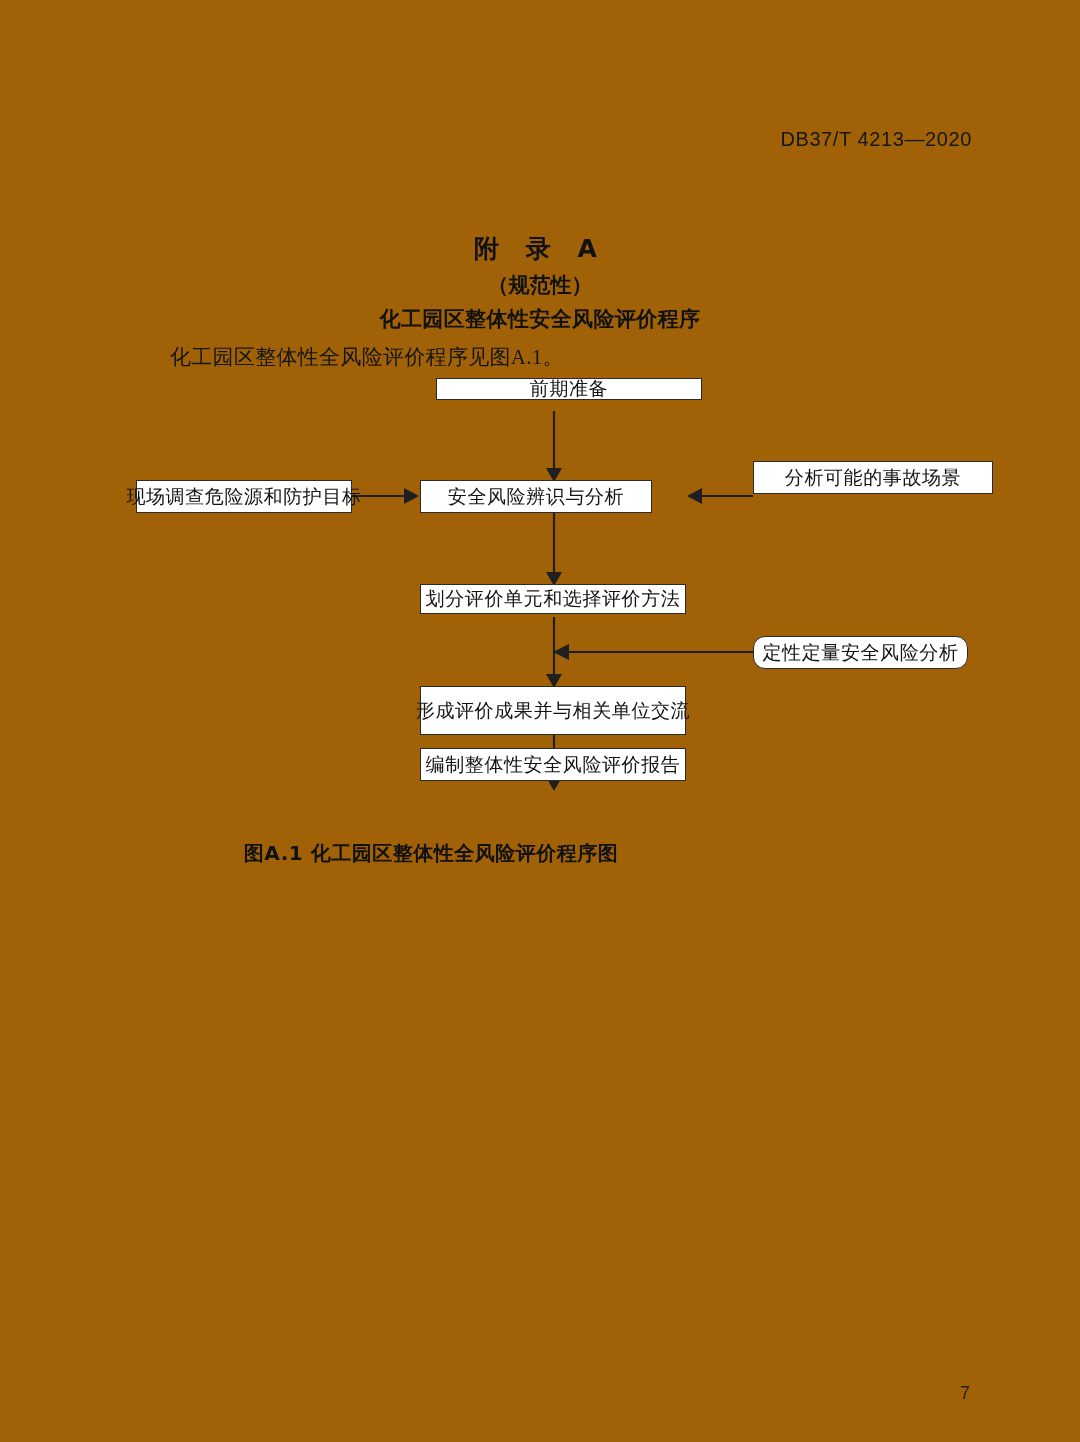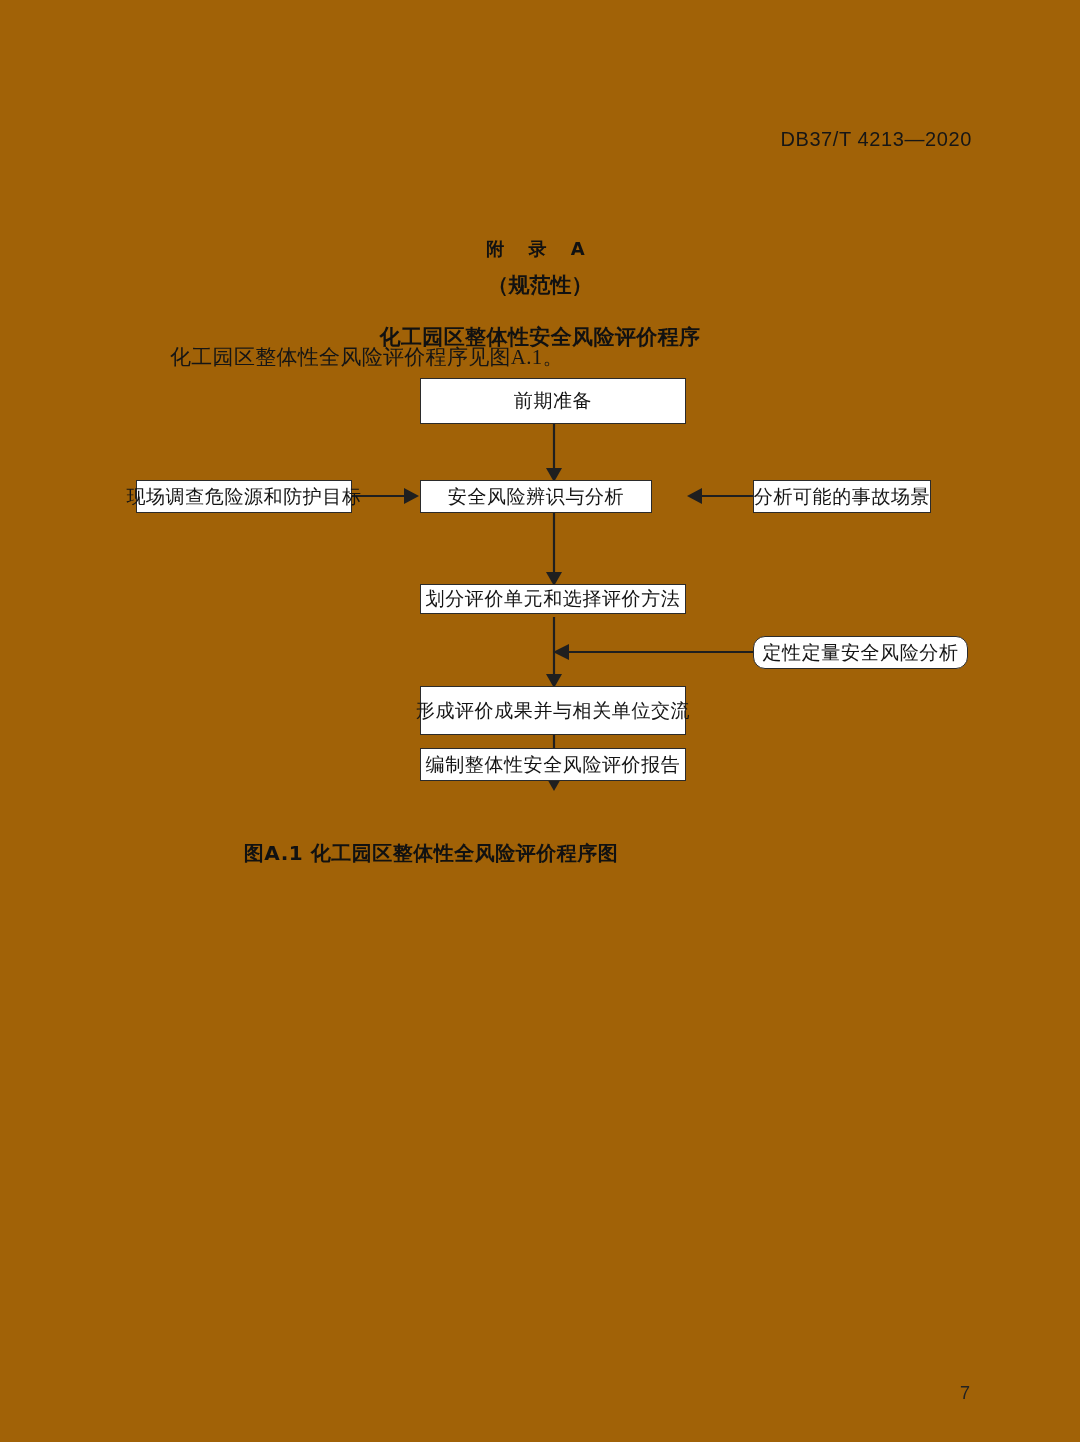--- a/index.html
+++ b/index.html
@@ -38,33 +38,33 @@
     left: 0;
     width: 1080px;
     text-align: center;
   }
   .heading-line {
     font-family: "DejaVu Sans", "Liberation Sans", sans-serif;
     font-weight: bold;
     color: #111111;
   }
   #annex-label {
-    font-size: 18px;
+    font-size: 25px;
     letter-spacing: 9px;
     line-height: 34px;
   }
   #annex-type {
     font-size: 21px;
     line-height: 34px;
     margin-top: 2px;
   }
   #annex-title {
     font-size: 21px;
     line-height: 34px;
-    margin-top: 18px;
+    margin-top: 0;
     letter-spacing: 0.4px;
   }
 
   
   #intro-paragraph {
     position: absolute;
     top: 342px;
     left: 170px;
     font-size: 21px;
     line-height: 30px;
@@ -87,27 +87,27 @@
     border: 1.6px solid #2b2b2b;
     background: #ffffff;
     display: flex;
     align-items: center;
     justify-content: center;
     font-size: 19px;
     letter-spacing: 0.6px;
     color: #141414;
     white-space: nowrap;
   }
-  #node-prep        { left: 420px; top: 378px; width: 266px; height: 46px; }
+  #node-prep        { left: 436px; top: 378px; width: 266px; height: 22px; }
   #node-identify    { left: 420px; top: 480px; width: 232px; height: 33px; }
   #node-unit        { left: 420px; top: 584px; width: 266px; height: 30px; }
   #node-results     { left: 420px; top: 686px; width: 266px; height: 49px; }
   #node-report      { left: 420px; top: 748px; width: 266px; height: 33px; }
   #node-survey      { left: 136px; top: 480px; width: 216px; height: 33px; }
-  #node-scenario    { left: 753px; top: 480px; width: 178px; height: 33px; }
+  #node-scenario    { left: 753px; top: 461px; width: 240px; height: 33px; }
   #node-quant       { left: 753px; top: 636px; width: 215px; height: 33px; border-radius: 12px; }
 
   #connector-layer {
     position: absolute;
     left: 0;
     top: 0;
     width: 1080px;
     height: 880px;
     pointer-events: none;
   }

